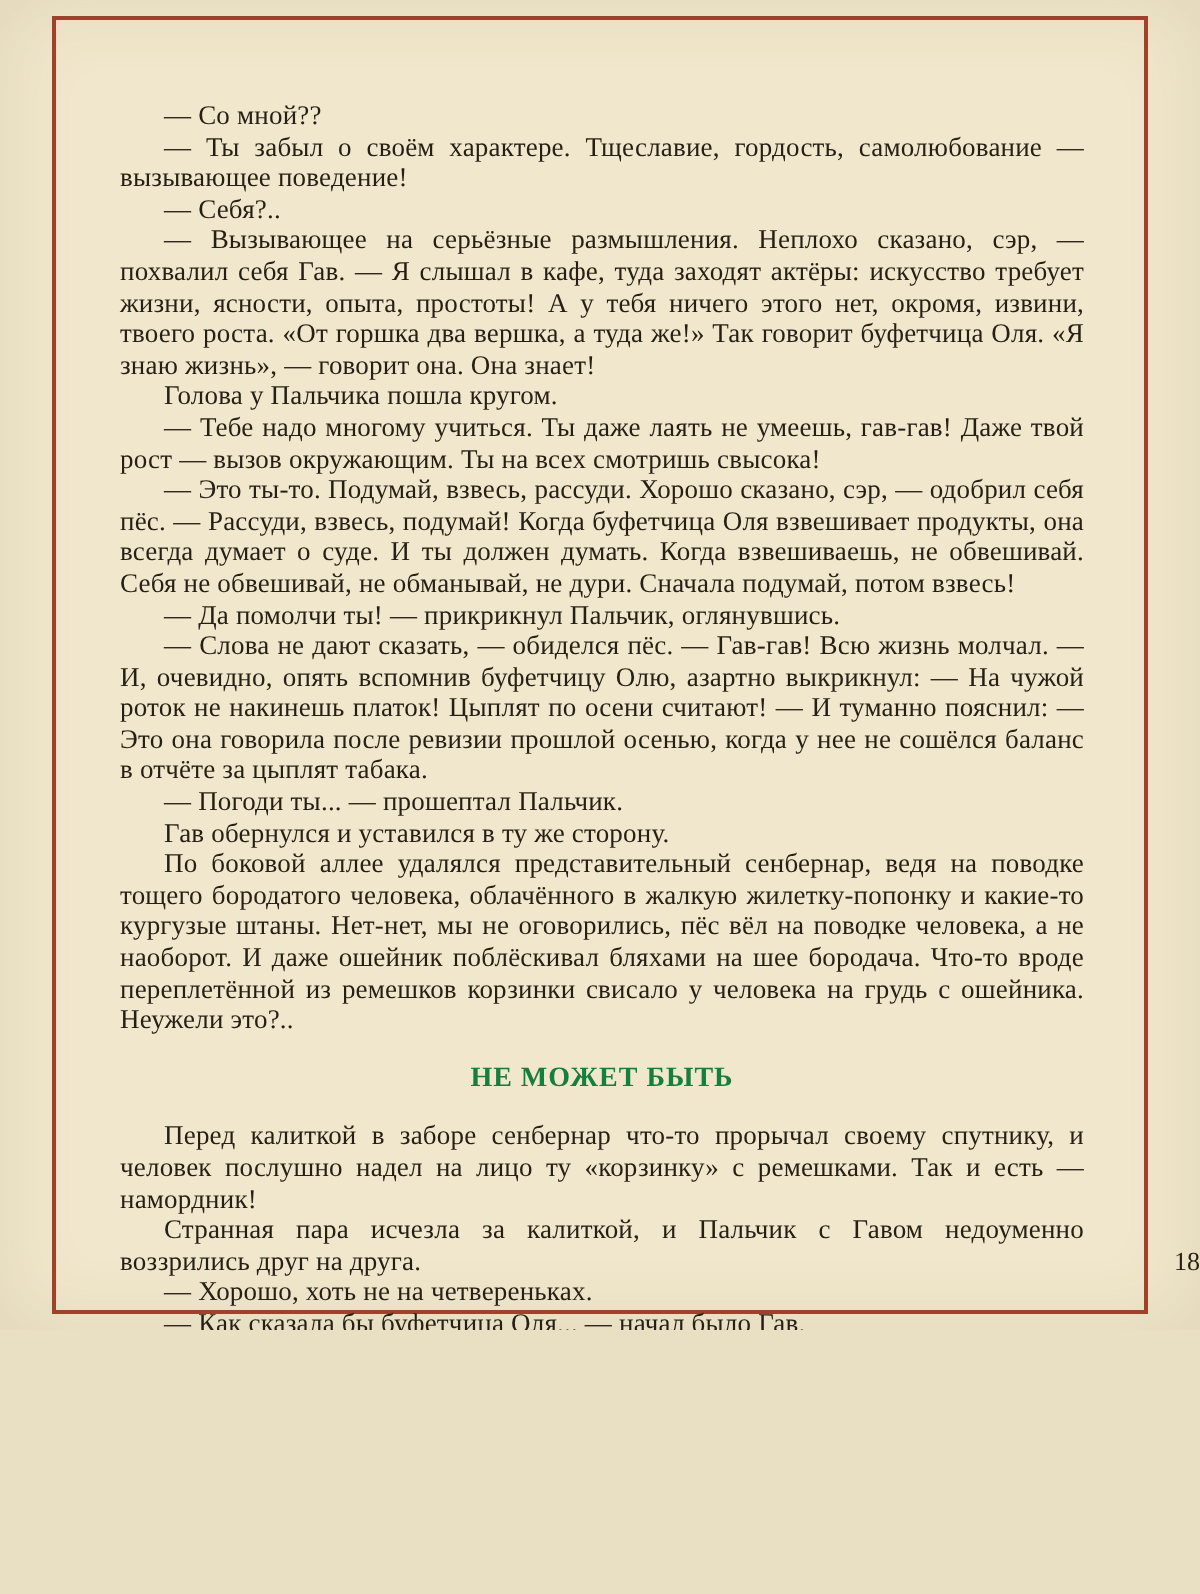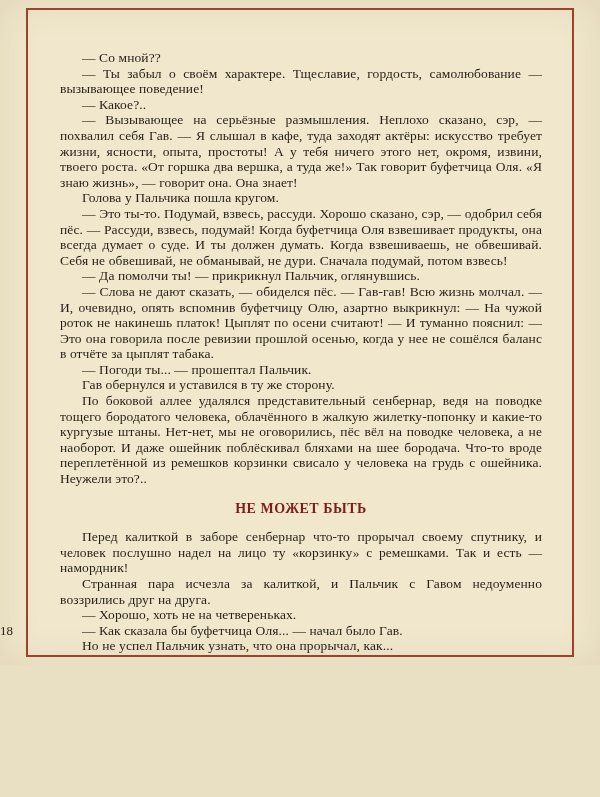--- a/index.html
+++ b/index.html
@@ -41,43 +41,44 @@
     padding: 0;
     text-indent: 22px;
   }
   h2.heading {
     margin: 14px 0 13px 0;
     padding: 0;
     text-align: center;
     font-size: 14px;
     font-weight: bold;
     letter-spacing: 0.5px;
-    color: #7f1d1d;
+    color: #15803d;
   }
   .page-number {
     position: absolute;
     left: 0;
     right: 0;
     bottom: 26px;
-    text-align: left;
+    text-align: right;
     font-size: 13px;
     color: #261f16;
   }
 </style>
 </head>
 <body>
 
 <div class="page" style="background: rgb(240, 231, 204); color: rgb(38, 31, 22);">
   <div class="frame" style="border-color: rgb(162, 64, 43);"></div>
   <div class="text-column">
       <p class="para">— Со мной??</p>
       <p class="para">— Ты забыл о своём характере. Тщеславие, гордость, самолюбование — вызывающее поведение!</p>
-      <p class="para">— Какое?..</p>
+      <p class="para">— Себя?..</p>
       <p class="para">— Вызывающее на серьёзные размышления. Неплохо сказано, сэр, — похвалил себя Гав. — Я слышал в кафе, туда заходят актёры: искусство требует жизни, ясности, опыта, простоты! А у тебя ничего этого нет, окромя, извини, твоего роста. «От горшка два вершка, а туда же!» Так говорит буфетчица Оля. «Я знаю жизнь», — говорит она. Она знает!</p>
       <p class="para">Голова у Пальчика пошла кругом.</p>
+      <p class="para">— Тебе надо многому учиться. Ты даже лаять не умеешь, гав-гав! Даже твой рост — вызов окружающим. Ты на всех смотришь свысока!</p>
       <p class="para">— Это ты-то. Подумай, взвесь, рассуди. Хорошо сказано, сэр, — одобрил себя пёс. — Рассуди, взвесь, подумай! Когда буфетчица Оля взвешивает продукты, она всегда думает о суде. И ты должен думать. Когда взвешиваешь, не обвешивай. Себя не обвешивай, не обманывай, не дури. Сначала подумай, потом взвесь!</p>
       <p class="para">— Да помолчи ты! — прикрикнул Пальчик, оглянувшись.</p>
       <p class="para">— Слова не дают сказать, — обиделся пёс. — Гав-гав! Всю жизнь молчал. — И, очевидно, опять вспомнив буфетчицу Олю, азартно выкрикнул: — На чужой роток не накинешь платок! Цыплят по осени считают! — И туманно пояснил: — Это она говорила после ревизии прошлой осенью, когда у нее не сошёлся баланс в отчёте за цыплят табака.</p>
       <p class="para">— Погоди ты... — прошептал Пальчик.</p>
       <p class="para">Гав обернулся и уставился в ту же сторону.</p>
       <p class="para">По боковой аллее удалялся представительный сенбернар, ведя на поводке тощего бородатого человека, облачённого в жалкую жилетку-попонку и какие-то кургузые штаны. Нет-нет, мы не оговорились, пёс вёл на поводке человека, а не наоборот. И даже ошейник поблёскивал бляхами на шее бородача. Что-то вроде переплетённой из ремешков корзинки свисало у человека на грудь с ошейника. Неужели это?..</p>
       <h2 class="heading">НЕ МОЖЕТ БЫТЬ</h2>
       <p class="para">Перед калиткой в заборе сенбернар что-то прорычал своему спутнику, и человек послушно надел на лицо ту «корзинку» с ремешками. Так и есть — намордник!</p>
       <p class="para">Странная пара исчезла за калиткой, и Пальчик с Гавом недоуменно воззрились друг на друга.</p>
       <p class="para">— Хорошо, хоть не на четвереньках.</p>

